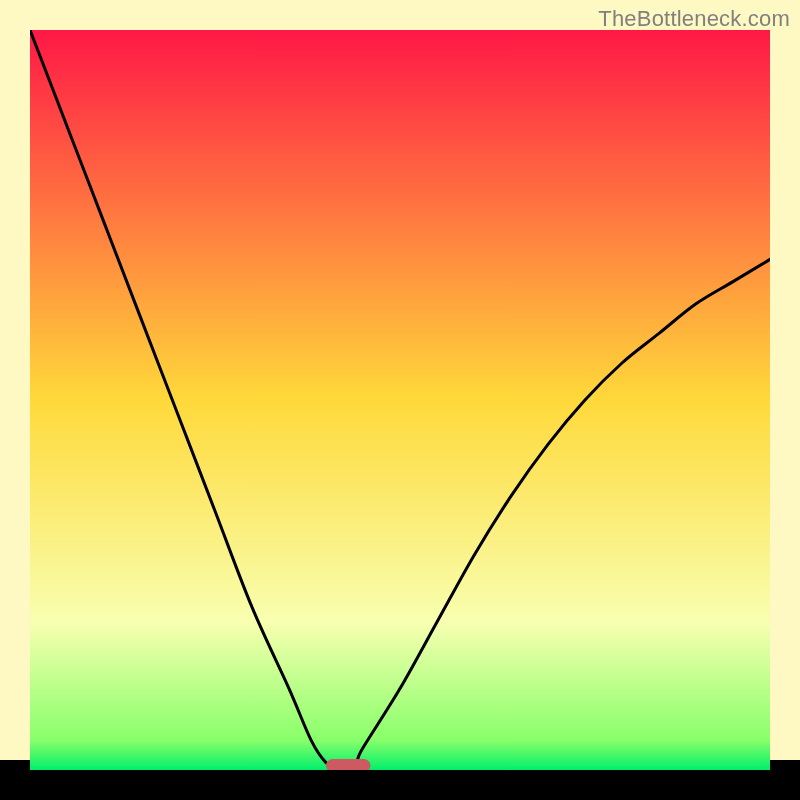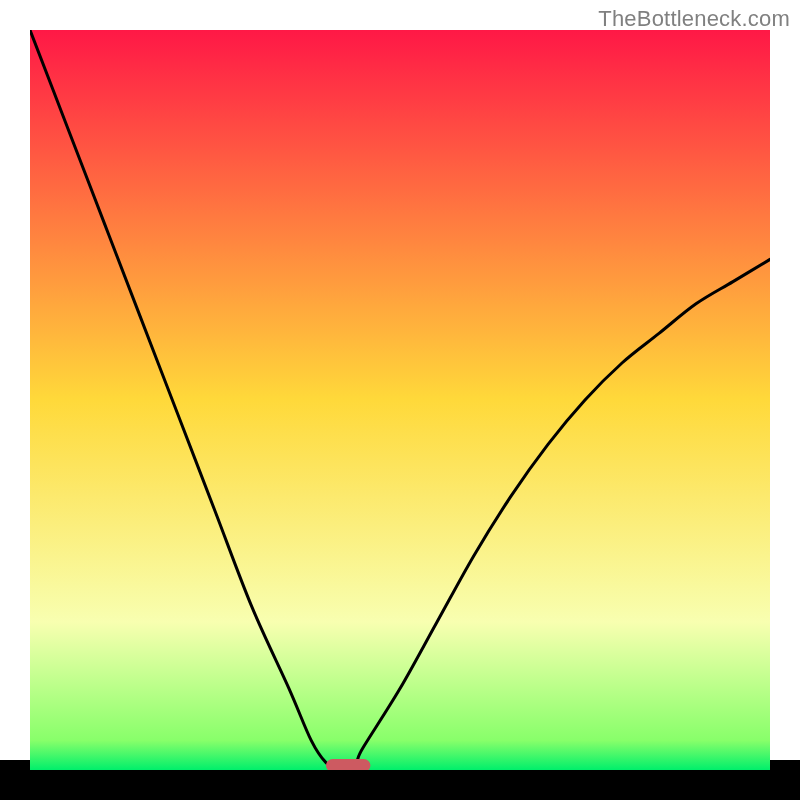--- a/index.html
+++ b/index.html
@@ -1,21 +1,21 @@
 <!DOCTYPE html>
 <html><head>
 <meta charset="utf-8">
 <style>
   * { margin: 0; padding: 0; box-sizing: border-box; }
   html, body { width: 800px; height: 800px; overflow: hidden; background: #000; font-family: Arial, Helvetica, sans-serif; }
   .frame {
     position: relative;
     width: 800px;
     height: 760px;
-    background: #ffffff;
+    background: #fef9c3;
   }
   .plot-area {
     position: absolute;
     left: 30px;
     top: 30px;
     width: 740px;
     height: 740px;
   }
   .watermark {
     position: absolute;

